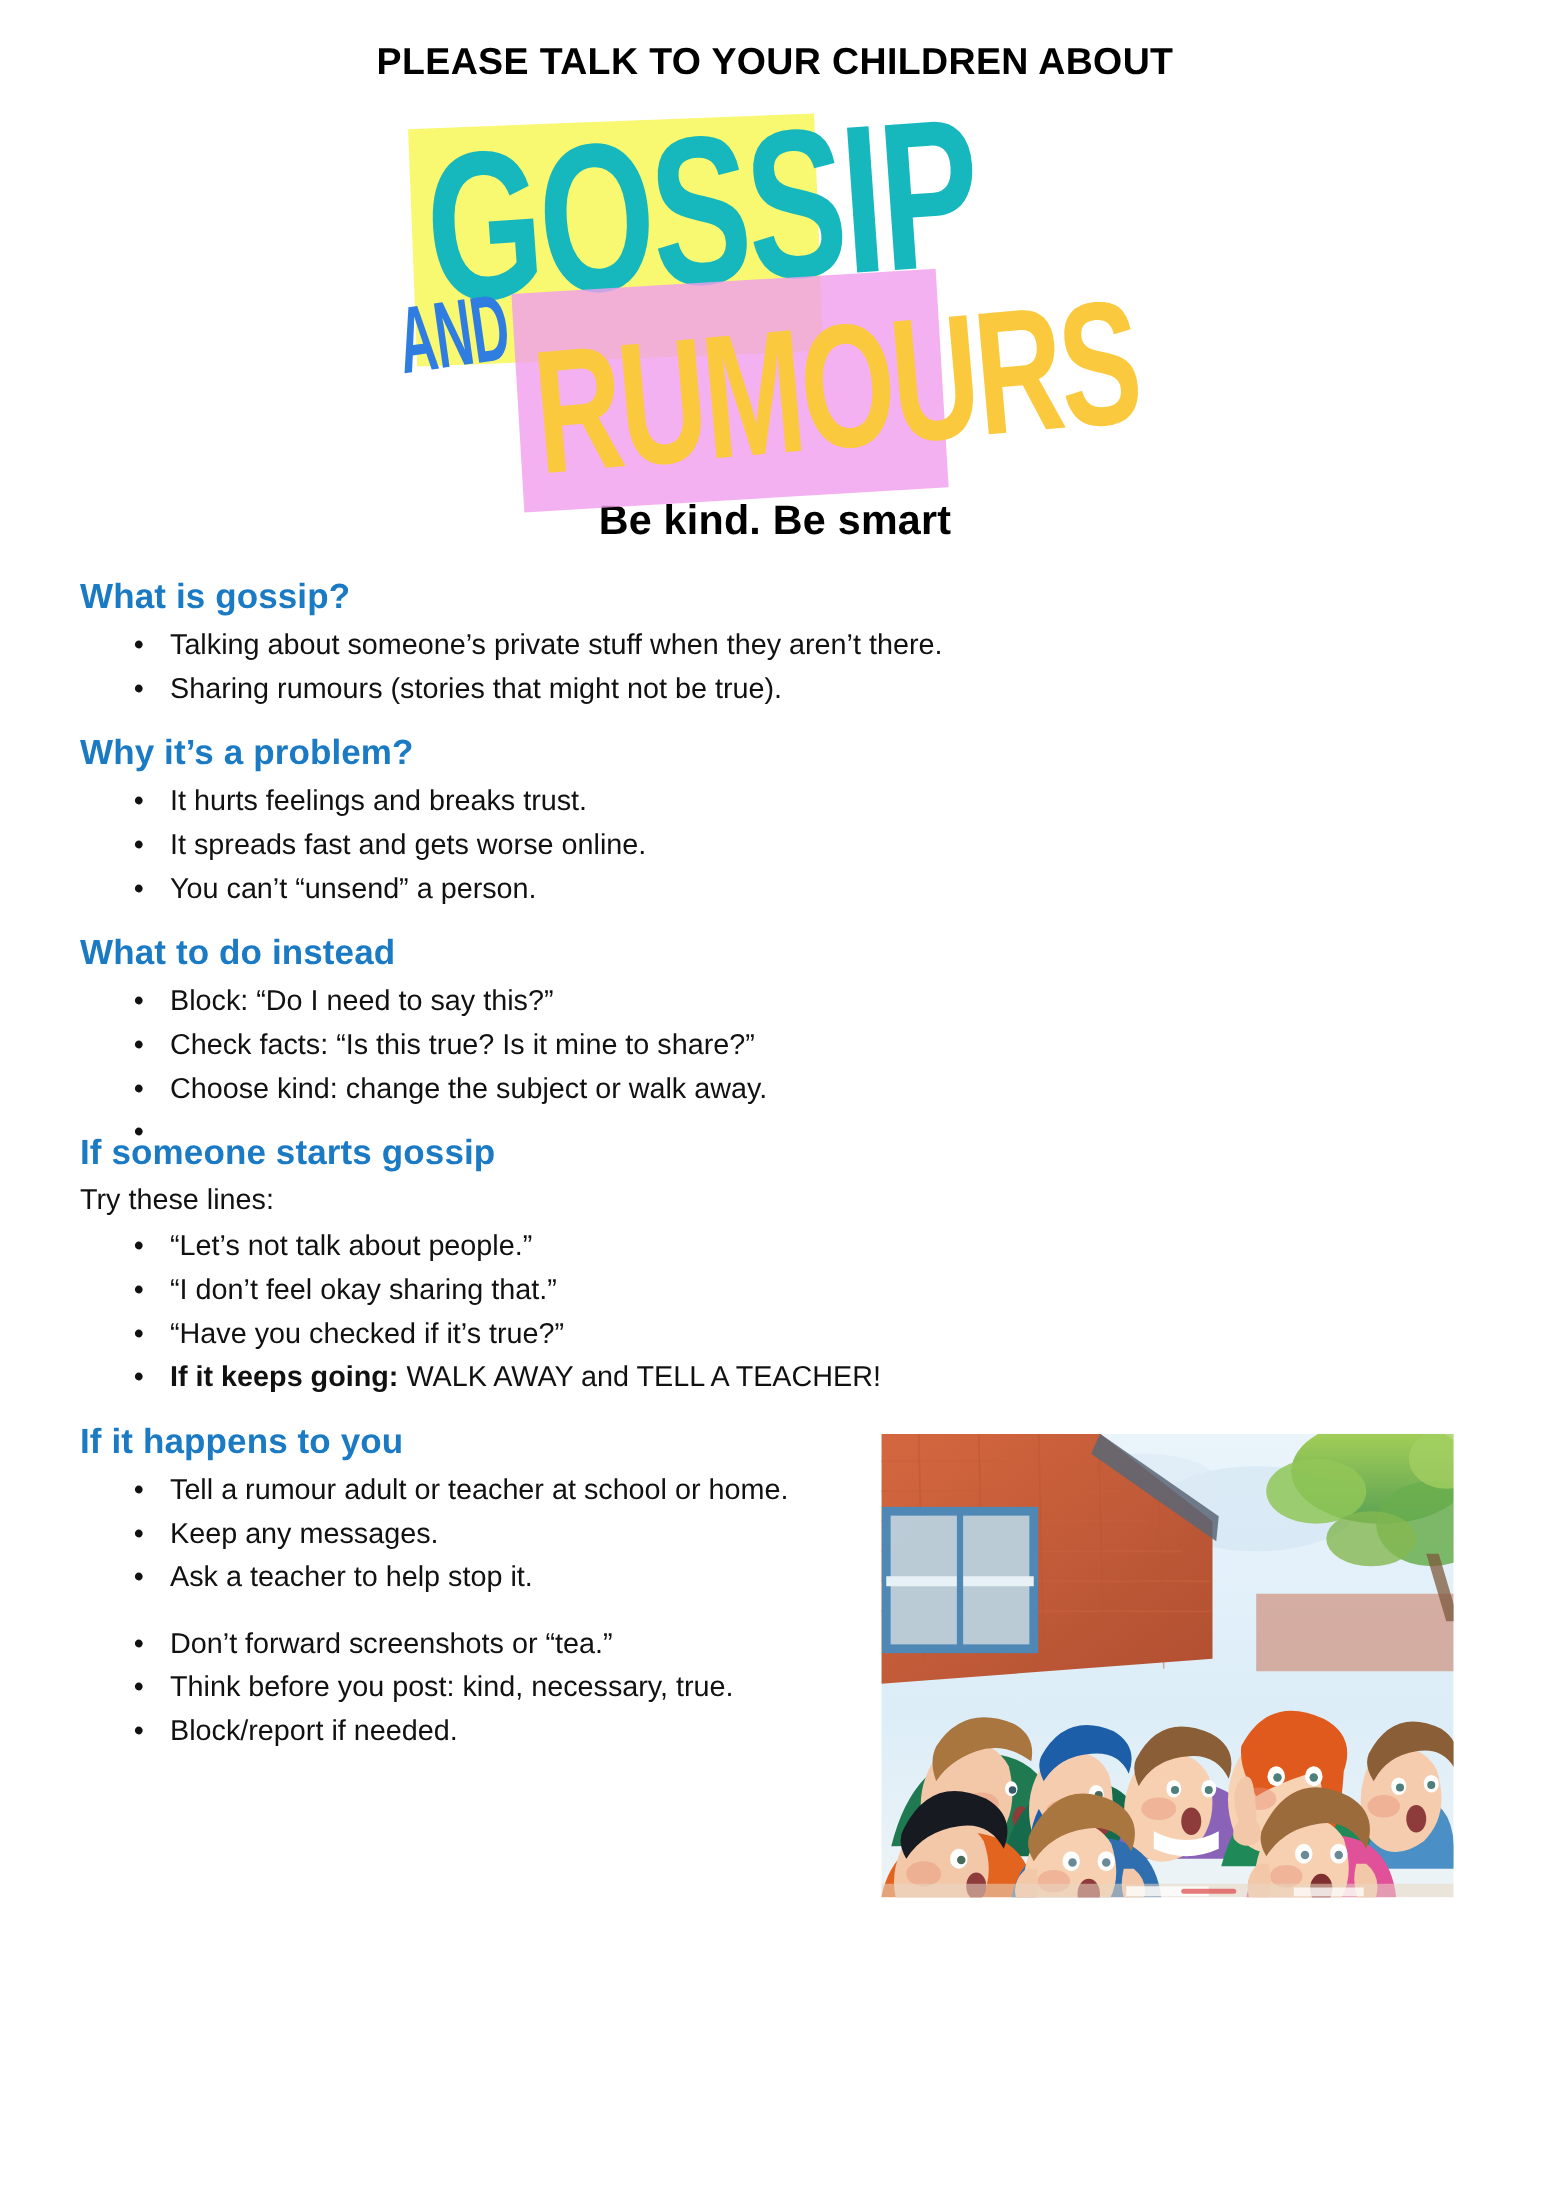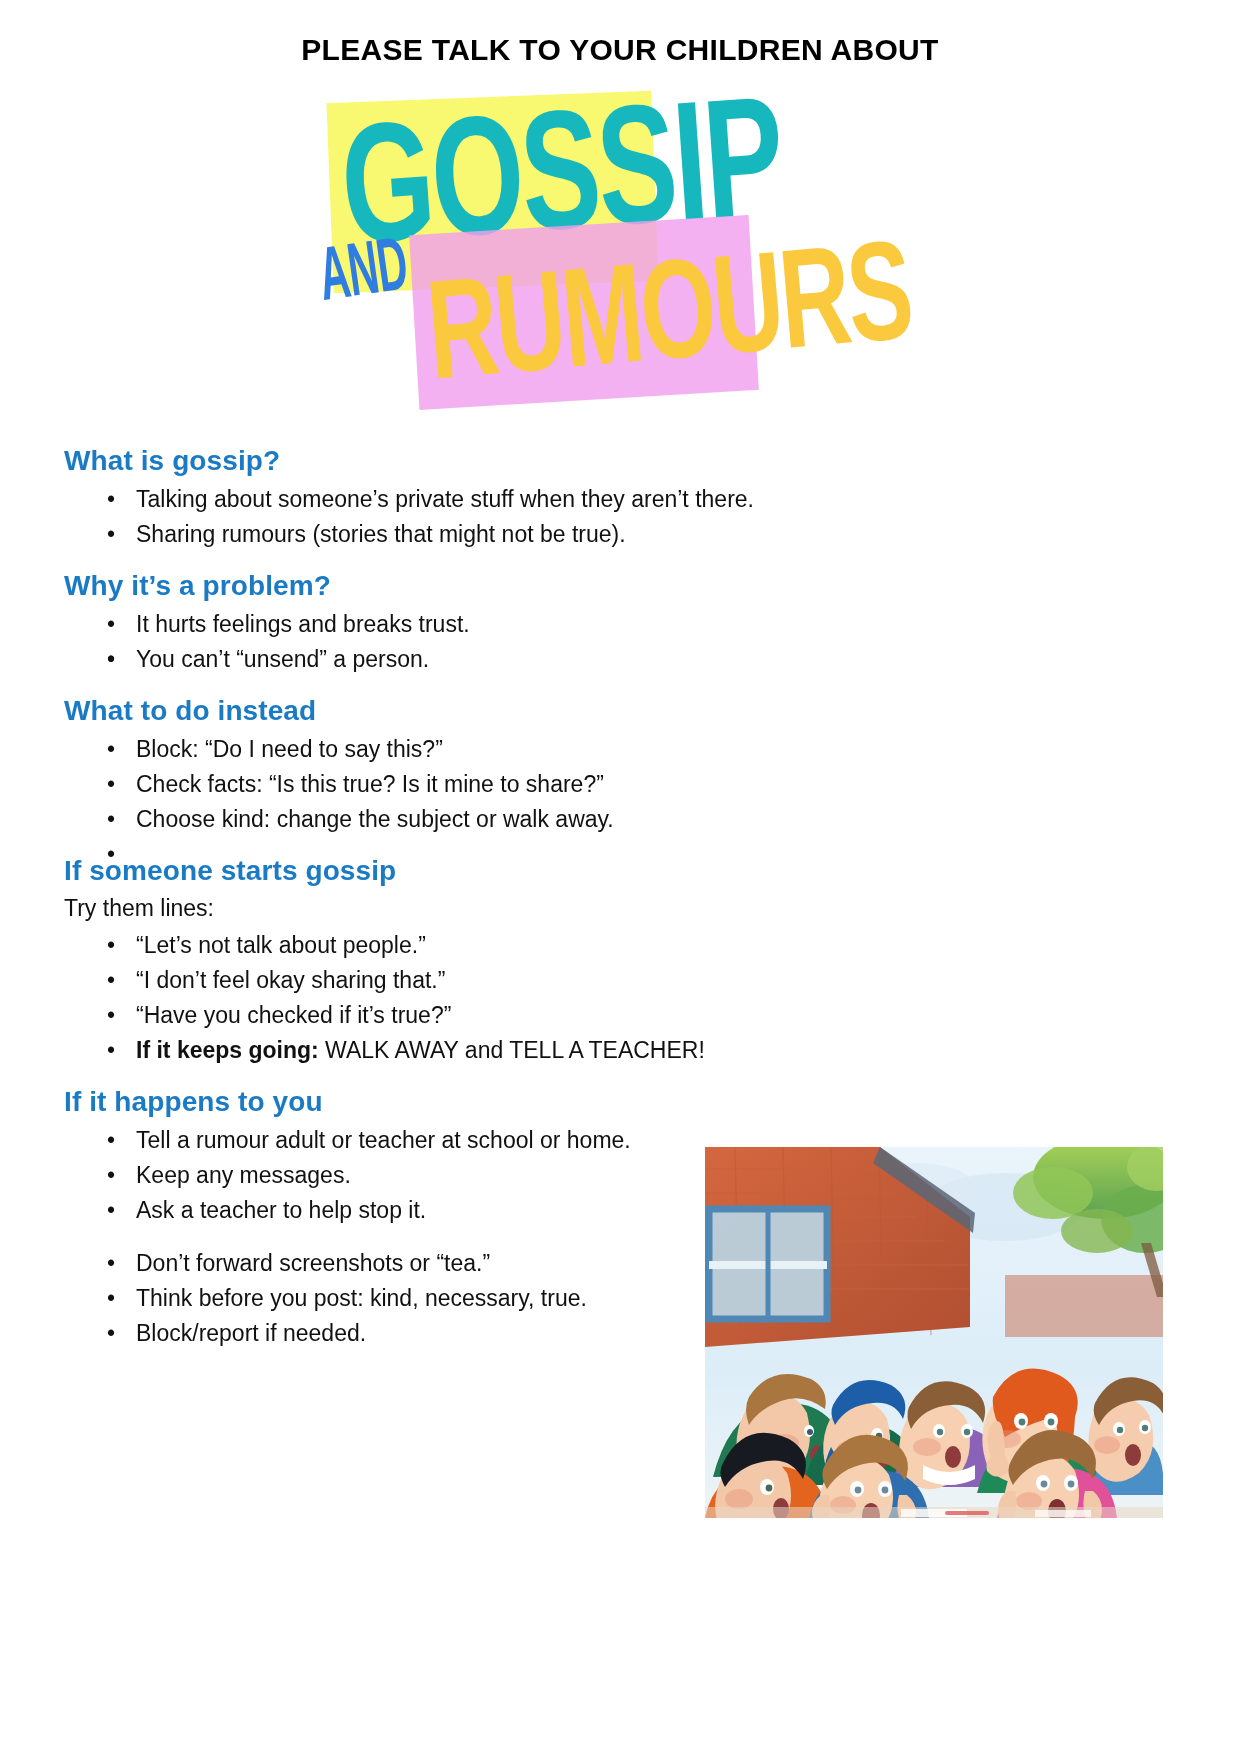--- a/index.html
+++ b/index.html
@@ -192,53 +192,54 @@
   <div class="logo-wrap">
     <div class="logo-stage">
       <div class="swatch-yellow"></div>
       <div class="word-gossip">GOSSIP</div>
       <div class="word-and">AND</div>
       <div class="swatch-pink"></div>
       <div class="word-rumours">RUMOURS</div>
     </div>
   </div>
 
+  <div class="tagline">Be kind. Be smart</div>
 
   <div class="content">
 
     <div class="section">
       <div class="section-heading">What is gossip?</div>
       <ul class="bullets">
         <li><span class="bullet-dot">•</span><span>Talking about someone’s private stuff when they aren’t there.</span></li>
         <li><span class="bullet-dot">•</span><span>Sharing rumours (stories that might not be true).</span></li>
       </ul>
     </div>
 
     <div class="section">
       <div class="section-heading">Why it’s a problem?</div>
       <ul class="bullets">
         <li><span class="bullet-dot">•</span><span>It hurts feelings and breaks trust.</span></li>
-        <li><span class="bullet-dot">•</span></li>
+        <li><span class="bullet-dot">•</span><span>It spreads fast and gets worse online.</span></li>
         <li><span class="bullet-dot">•</span><span>You can’t “unsend” a person.</span></li>
       </ul>
     </div>
 
     <div class="section">
       <div class="section-heading">What to do instead</div>
       <ul class="bullets">
         <li><span class="bullet-dot">•</span><span>Block: “Do I need to say this?”</span></li>
         <li><span class="bullet-dot">•</span><span>Check facts: “Is this true? Is it mine to share?”</span></li>
         <li><span class="bullet-dot">•</span><span>Choose kind: change the subject or walk away.</span></li>
         <li><span class="bullet-dot">•</span></li>
       </ul>
     </div>
 
     <div class="section">
       <div class="section-heading">If someone starts gossip</div>
-      <div class="section-lead">Try them lines:</div>
+      <div class="section-lead">Try these lines:</div>
       <ul class="bullets">
         <li><span class="bullet-dot">•</span><span>“Let’s not talk about people.”</span></li>
         <li><span class="bullet-dot">•</span><span>“I don’t feel okay sharing that.”</span></li>
         <li><span class="bullet-dot">•</span><span>“Have you checked if it’s true?”</span></li>
         <li><span class="bullet-dot">•</span><span class="bold-lead">If it keeps going:</span><span> WALK AWAY and TELL A TEACHER!</span></li>
       </ul>
     </div>
 
     <div class="section">
       <div class="section-heading">If it happens to you</div>

